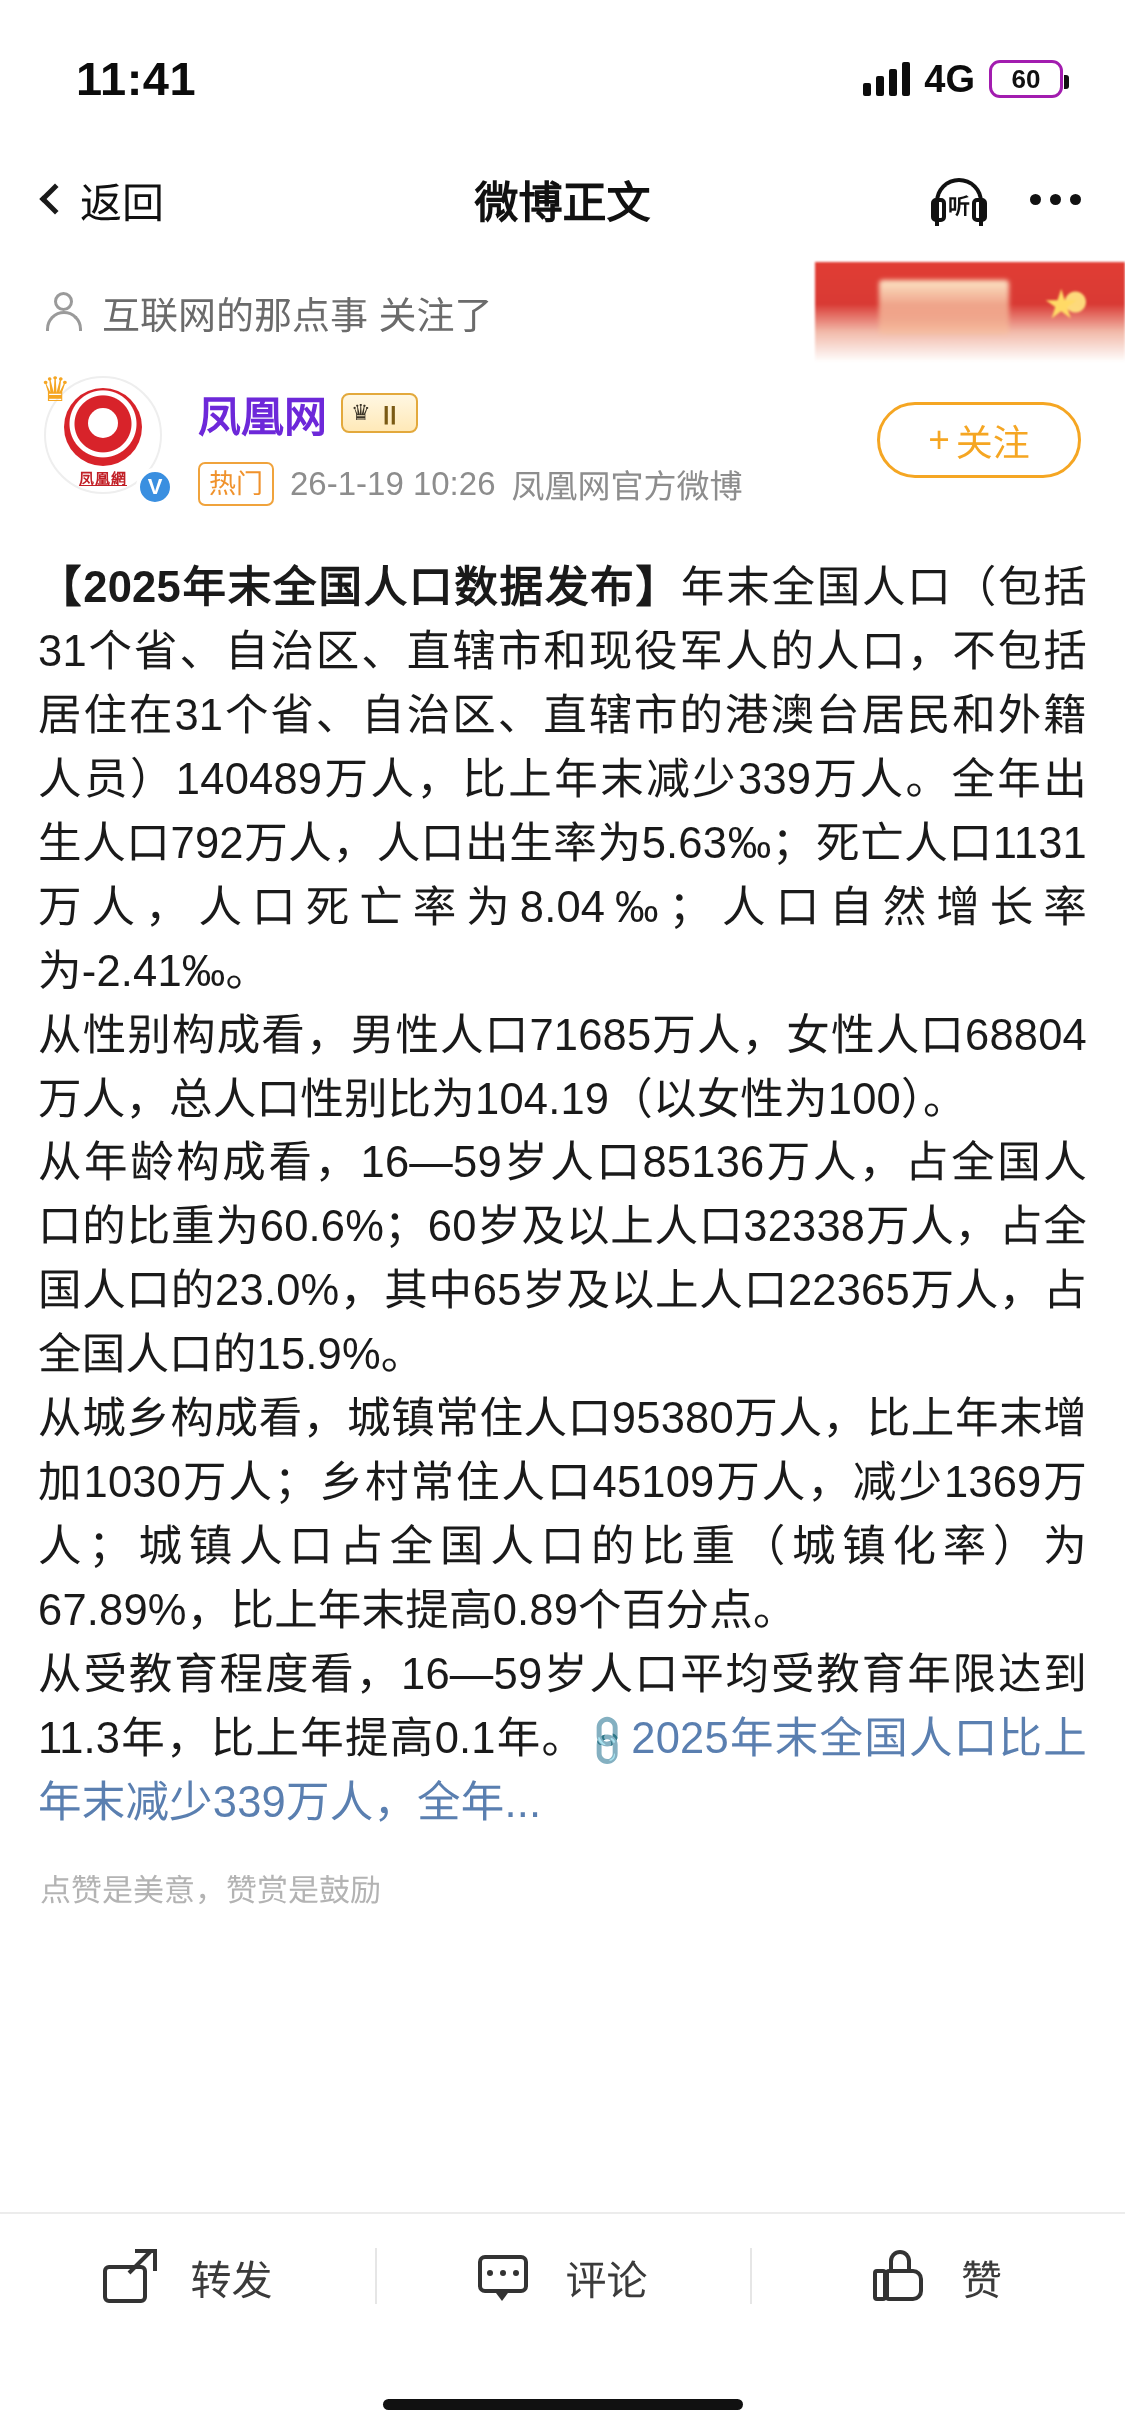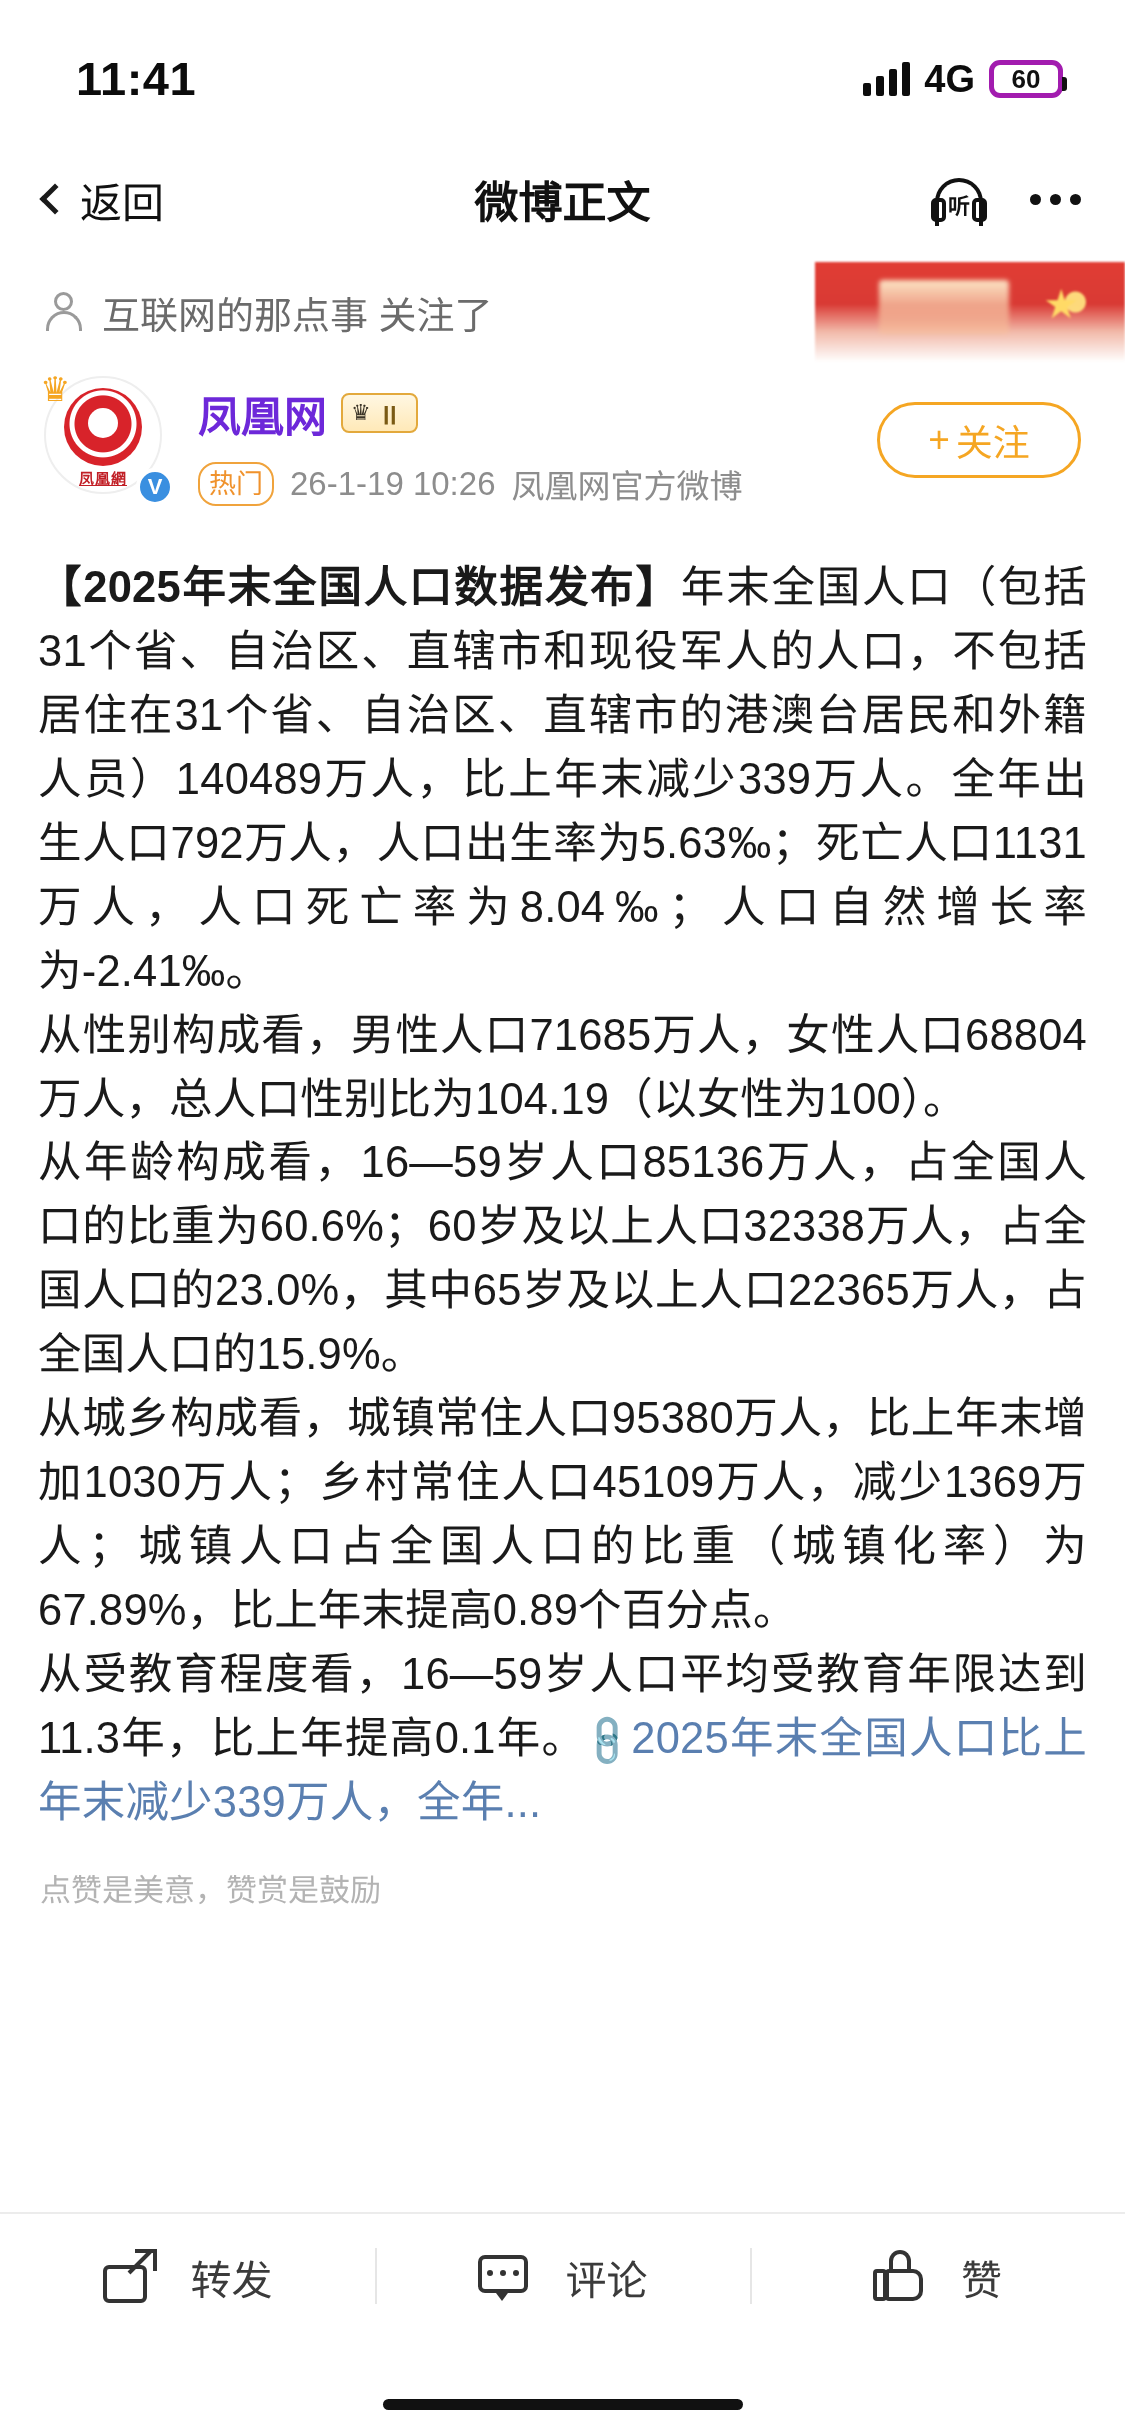--- a/index.html
+++ b/index.html
@@ -59,21 +59,21 @@
   .net-label {
     font-size: 38px;
     font-weight: 600;
     color: #0c0c0c;
     letter-spacing: 0;
   }
   .battery {
     position: relative;
     width: 74px;
     height: 38px;
-    border: 5px solid #a21caf;
+    border: 3px solid #a21caf;
     border-radius: 11px;
     display: flex;
     align-items: center;
     justify-content: center;
   }
   .battery::after {
     content: "";
     position: absolute;
     right: -9px;
     top: 12px;
@@ -347,21 +347,21 @@
   .meta-line {
     display: flex;
     align-items: center;
     gap: 16px;
     margin-top: 16px;
   }
   .hot-tag {
     border: 2px solid #f0a33c;
     color: #f0922c;
     font-size: 27px;
-    border-radius: 18px;
+    border-radius: 7px;
     padding: 2px 9px;
     line-height: 1.35;
   }
   .meta-text {
     font-size: 33px;
     color: #8d8d8d;
   }
   .follow-btn {
     position: absolute;
     right: 44px;

